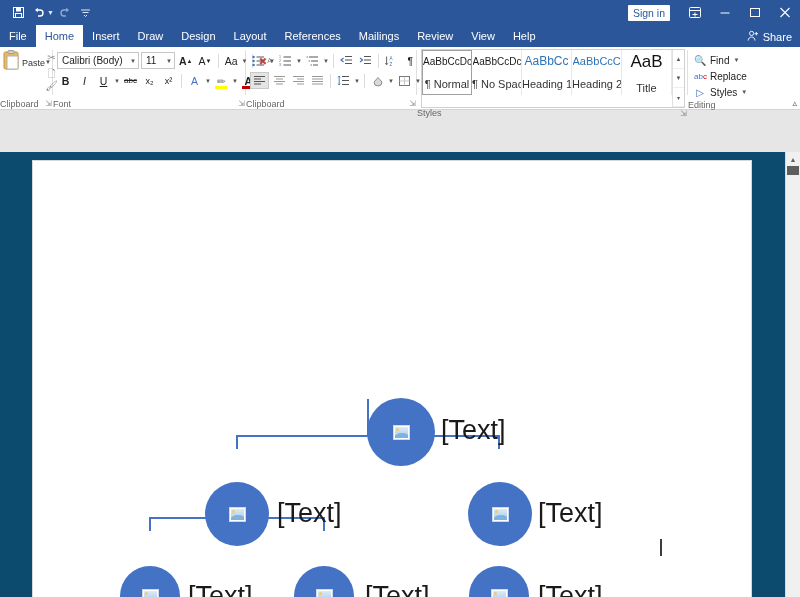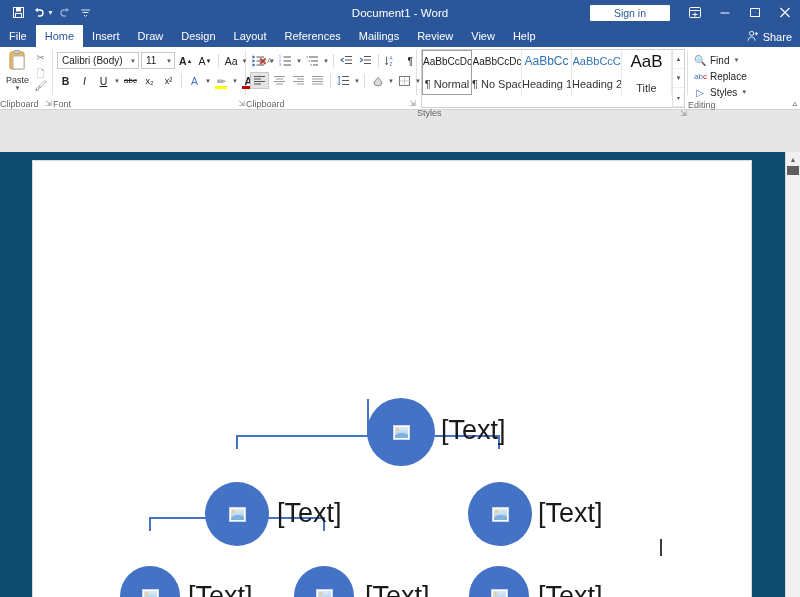--- a/index.html
+++ b/index.html
@@ -29,21 +29,21 @@
   .title-center {
     position: absolute; left: 0; width: 800px; text-align: center;
     font-size: 11.5px; color: #ffffff; pointer-events: none;
   }
   .title-right {
     position: absolute; right: 0; top: 0; height: 25px;
     display: flex; align-items: center;
   }
   .signin {
     background: #ffffff; color: #2b579a; font-size: 10.5px;
-    padding: 2px 24px; border-radius: 1px; margin-right: 10px;
+    padding: 2px 5px; border-radius: 1px; margin-right: 10px;
     line-height: 12px;
   }
   .tb-icon {
     width: 30px; height: 25px; display: flex; align-items: center; justify-content: center;
     color: #ffffff; font-size: 11px;
   }
   .tb-icon svg { display:block; }
 
   
   .tabbar {
@@ -74,21 +74,21 @@
   .group { position: relative; display: flex; flex-direction: column; height: 63px; }
   .group-body { flex: 1; display: flex; align-items: flex-start; padding: 3px 4px 0 4px; }
   .group-label {
     height: 13px; font-size: 9px; color: #666666; text-align: center;
     display: flex; align-items: center; justify-content: space-between; gap: 3px;
   }
   .group-sep { width: 1px; background: #e0e0e0; margin: 3px 0 14px 0; }
   .dlg { font-size: 8px; color: #888888; }
 
   
-  .clip-col { display: flex; flex-direction: column; align-items: center; width: 42px; }
+  .clip-col { display: flex; flex-direction: row; align-items: center; width: 42px; }
   .paste-ico { font-size: 18px; line-height: 18px; color: #d39b3c; }
   .paste-lbl { font-size: 9px; color: #333333; margin-top: 1px; }
   .paste-car { font-size: 6px; color: #555555; line-height: 6px; }
   .clip-small { display: flex; flex-direction: column; gap: 1px; padding-top: 2px; }
   .mini { font-size: 10px; color: #8a8a8a; height: 13px; width: 15px; text-align:center; }
 
   
   .fontgrp { display: flex; flex-direction: column; gap: 3px; padding-top: 2px; }
   .frow { display: flex; align-items: center; gap: 2px; }
   .combo {
@@ -211,21 +211,20 @@
             <path d="M9 3 H5 a3 3 0 0 0 0 6 H7" stroke="#8fa9cf" stroke-width="1.4" fill="none"></path>
             <path d="M7.2 0.8 L10 3 L7.2 5.2 Z" fill="#8fa9cf"></path>
           </svg>
       </div>
       <div class="qat-btn">
         <svg width="11" height="9" viewBox="0 0 11 9">
             <path d="M1 2 H10 M2.5 4.5 H8.5 M4 7 L5.5 8.5 L7 7" stroke="#dce6f5" stroke-width="1" fill="none"></path>
           </svg>
       </div>
     </div>
-    <div class="title-center">Document1  -  Word</div>
     <div class="title-right">
       <div class="signin">Sign in</div>
       <div class="tb-icon">
         <svg width="12" height="11" viewBox="0 0 12 11">
             <rect x="0.5" y="0.5" width="11" height="10" rx="1" fill="none" stroke="#fff"></rect>
             <path d="M0.5 3.5 H11.5" stroke="#fff"></path>
             <path d="M3.5 7.5 H8.5 M6 5.5 L6 9.5" stroke="#fff" stroke-width="1"></path>
           </svg>
       </div>
       <div class="tb-icon">

